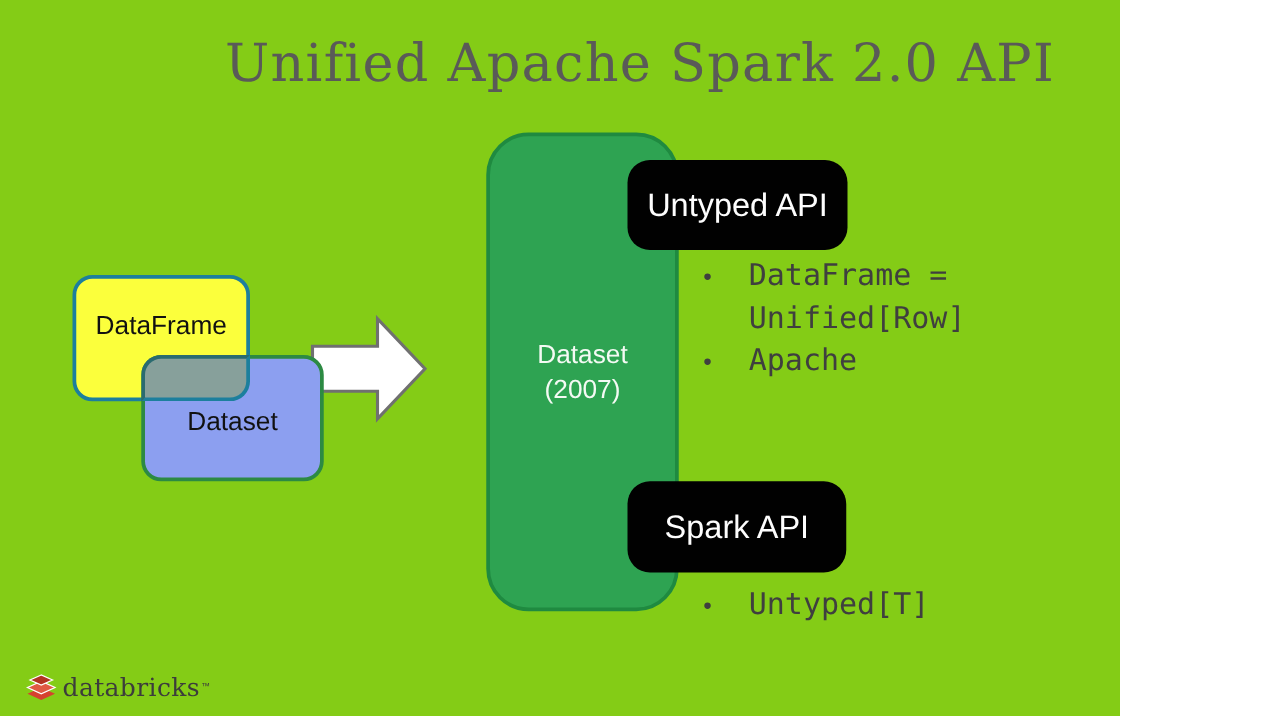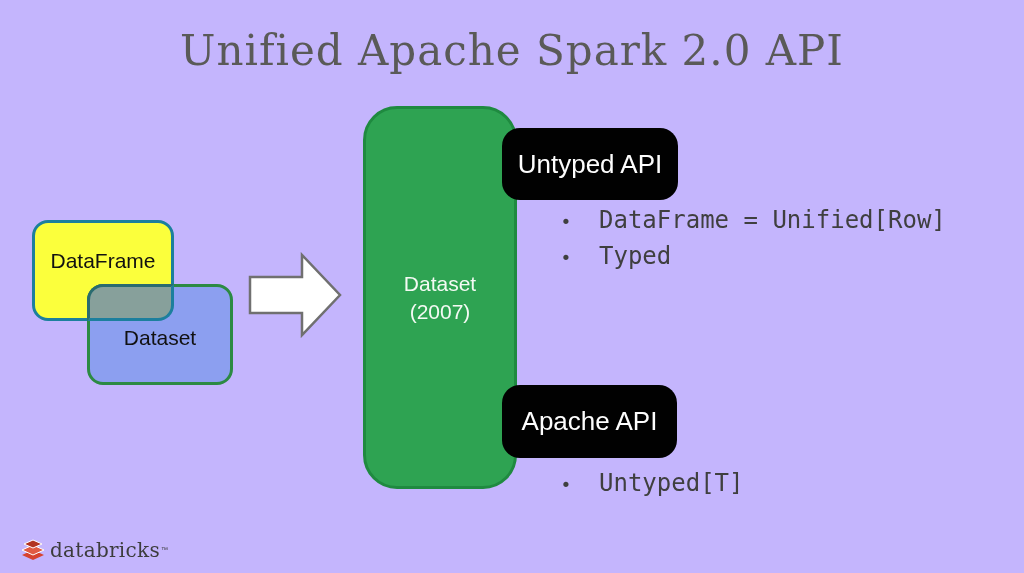--- a/index.html
+++ b/index.html
@@ -1,26 +1,26 @@
 <!DOCTYPE html>
 <html><head>
 <meta charset="utf-8">
 <style>
   html,body{margin:0;padding:0;background:#fff;}
   #slide{
-    position:relative;width:1024px;height:573px;background:#c4b5fd;
+    position:relative;width:896px;height:573px;background:#84cc16;
     font-family:"Liberation Sans",sans-serif;overflow:hidden;
   }
   .title{
     position:absolute;left:0;top:26px;width:1024px;text-align:center;
     font-family:"DejaVu Serif","Liberation Serif",serif;font-weight:300;
     font-size:42px;letter-spacing:1px;color:#5a5a58;
   }
   
-  .box{position:absolute;box-sizing:border-box;}
+  .box{position:absolute;box-sizing:border-box;margin-left:26px;}
   .df-box{
     left:32px;top:220px;width:142px;height:101px;
     background:#fbff3c;border:3px solid #1c7f9d;border-radius:16px;
     z-index:1;display:flex;justify-content:center;
   }
   .df-label{margin-top:26px;font-size:21px;color:#111;}
   .ds-box{
     left:87px;top:284px;width:146px;height:101px;
     background:#8c9ff0;border:3px solid #2c8a43;border-radius:16px;
     z-index:2;display:flex;justify-content:center;align-items:flex-end;
@@ -95,31 +95,31 @@
 
   <div class="box green-box">
     <span class="line">Dataset</span>
     <span class="line">(2007)</span>
   </div>
 
   <div class="api-chip chip-untyped">
     <span class="chip-label">Untyped API</span>
   </div>
   <div class="api-chip chip-typed">
-    <span class="chip-label">Apache API</span>
+    <span class="chip-label">Spark API</span>
   </div>
 
   <ul class="bullet-list list-untyped">
     <li class="bullet-item">
       <span class="bullet-marker">•</span>
       <span>DataFrame = Unified[Row]</span>
     </li>
     <li class="bullet-item">
       <span class="bullet-marker">•</span>
-      <span>Typed</span>
+      <span>Apache</span>
     </li>
   </ul>
 
   <ul class="bullet-list list-typed">
     <li class="bullet-item">
       <span class="bullet-marker">•</span>
       <span>Untyped[T]</span>
     </li>
   </ul>
 

